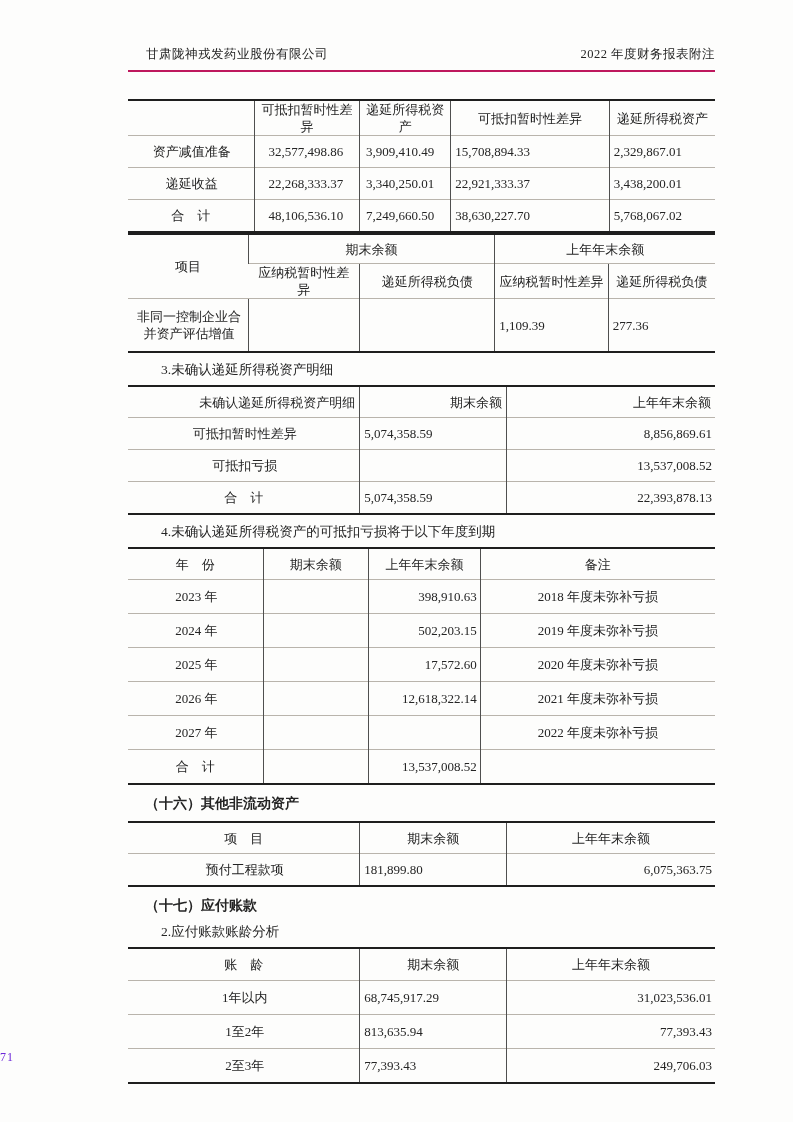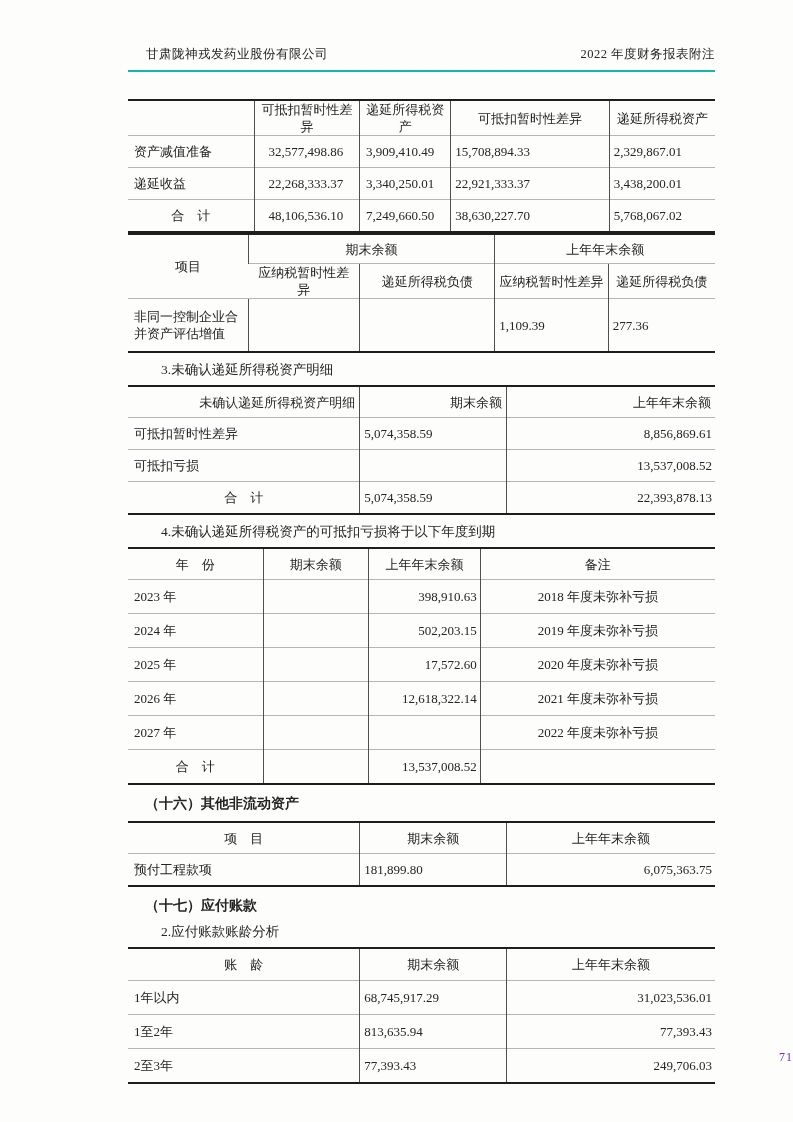--- a/index.html
+++ b/index.html
@@ -10,21 +10,21 @@
     background:#fdfdfc;
     font-family:"Liberation Serif","DejaVu Serif",serif;
     color:#242424;
     overflow:hidden;
   }
   .content{position:absolute;left:128px;top:46px;width:587px;}
 
   
   .doc-header{
     display:flex;justify-content:space-between;align-items:flex-end;
-    border-bottom:2px solid #14b8a6;
+    border-bottom:2px solid #be185d;
     padding-bottom:7px;
     font-size:12.5px;
   }
   .doc-header .company{padding-left:18px;letter-spacing:0.5px;}
   .doc-header .report-title{letter-spacing:0.5px;}
 
   
   .sub-heading{font-size:13.5px;margin:8px 0 7px 33px;line-height:17px;}
   .main-heading{font-size:14px;font-weight:bold;margin:10px 0 9px 17px;line-height:17px;}
 
@@ -41,39 +41,39 @@
     font-weight:normal;
     padding:0 4px;
     overflow:hidden;
     line-height:17px;
   }
   table.fin th{text-align:center;}
   table.fin td+td,table.fin th+th,table.fin td+th,table.fin th+td{border-left:1px solid #4f4f4f;}
   table.fin tr+tr td,table.fin tr+tr th,table.fin tbody tr:first-child td{border-top:1px solid #b9b4ac;}
   table.fin thead tr:first-child th{border-top:none;}
 
-  .l{text-align:left;padding-left:6px !important;}
+  .l{text-align:center;padding-left:6px !important;}
   .c{text-align:center;}
   .r{text-align:right;padding-right:16px !important;}   
   .r2{text-align:left;padding-right:7px !important;}   
   .r3{text-align:right;padding-right:3px !important;}   
 
   
   .t-dta thead th{height:30px;} .t-dta tbody td{height:31px;}
   .t-dtl thead th{height:28px;} .t-dtl tbody td{height:52px;}
   .t-udta thead th{height:30px;text-align:right;} .t-udta tbody td{height:31px;}
   .t-loss thead th{height:30px;} .t-loss tbody td{height:33px;}
   .t-onca thead th{height:30px;} .t-onca tbody td{height:31px;}
   .t-apa thead th{height:31px;}  .t-apa tbody td{height:33px;}
 
   .wrap2{line-height:18px;}
 
   .page-footer{
     position:absolute;left:0;top:1050px;width:100%;
-    text-align:right;font-size:12px;letter-spacing:1px;color:#6d28d9;
+    text-align:left;font-size:12px;letter-spacing:1px;color:#6d28d9;
   }
   .mt-first{margin-top:27px;}
 </style>
 </head>
 <body>
 
 <div class="page">
   <div class="content">
 
     <div class="doc-header">

